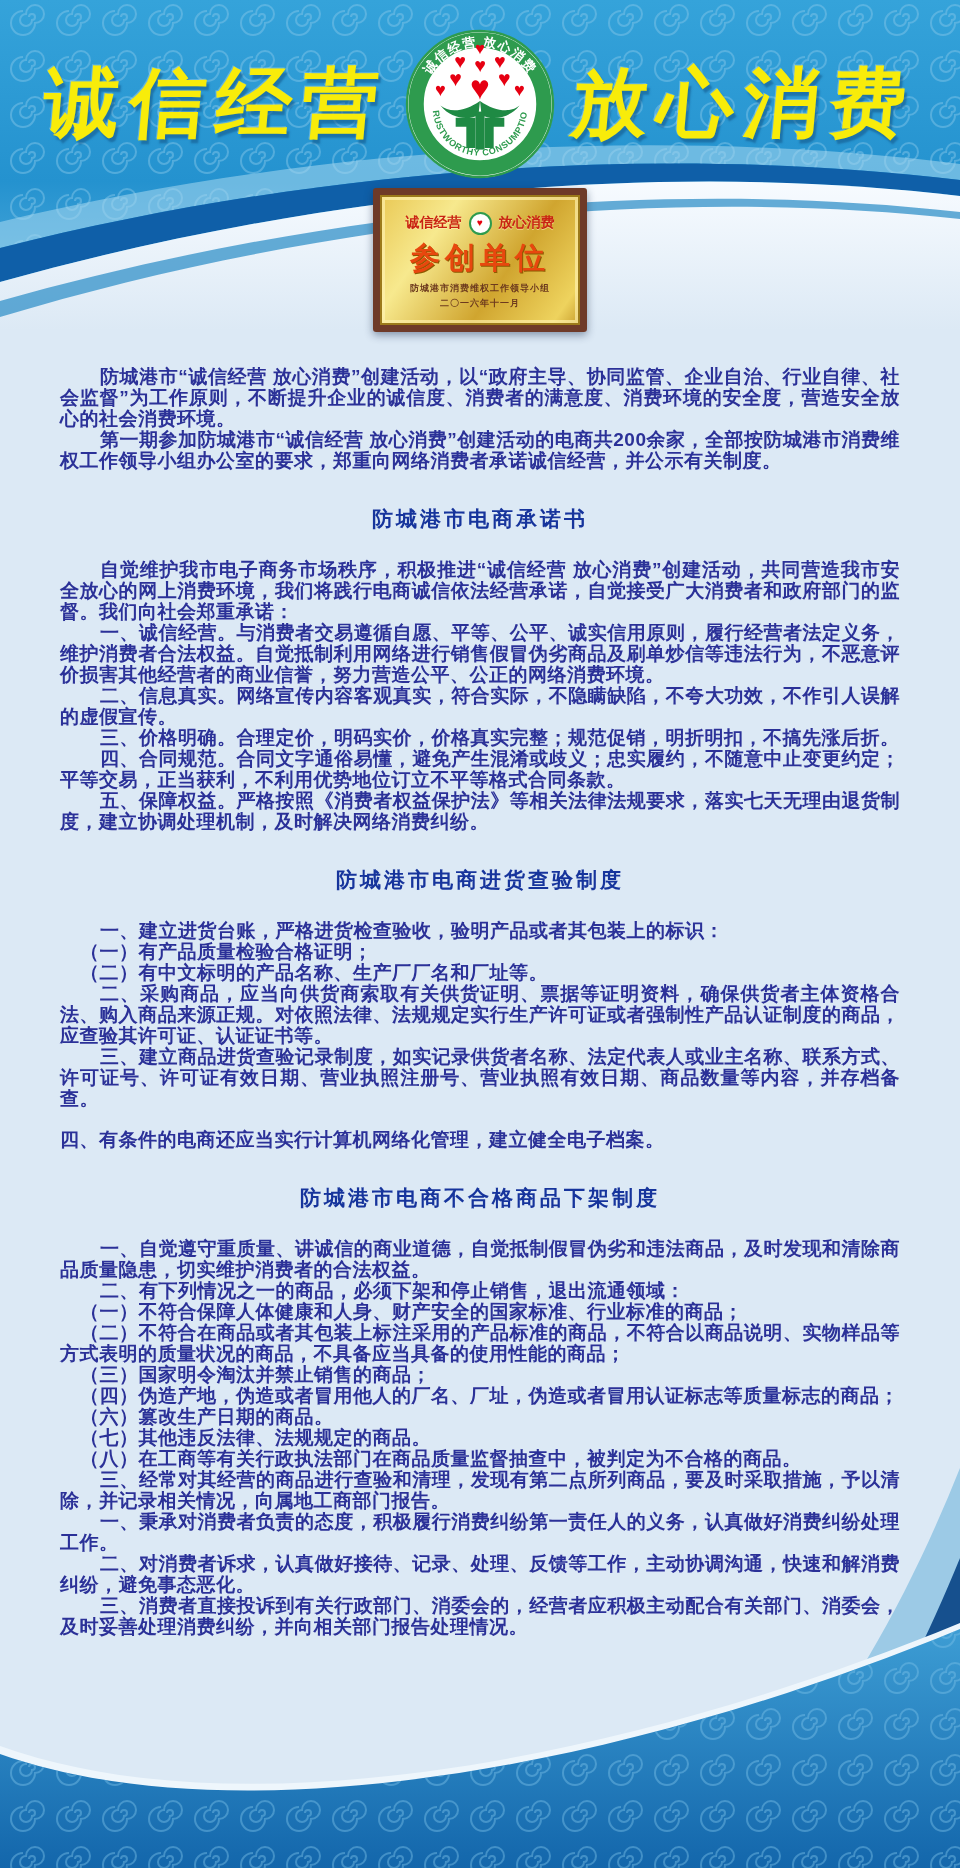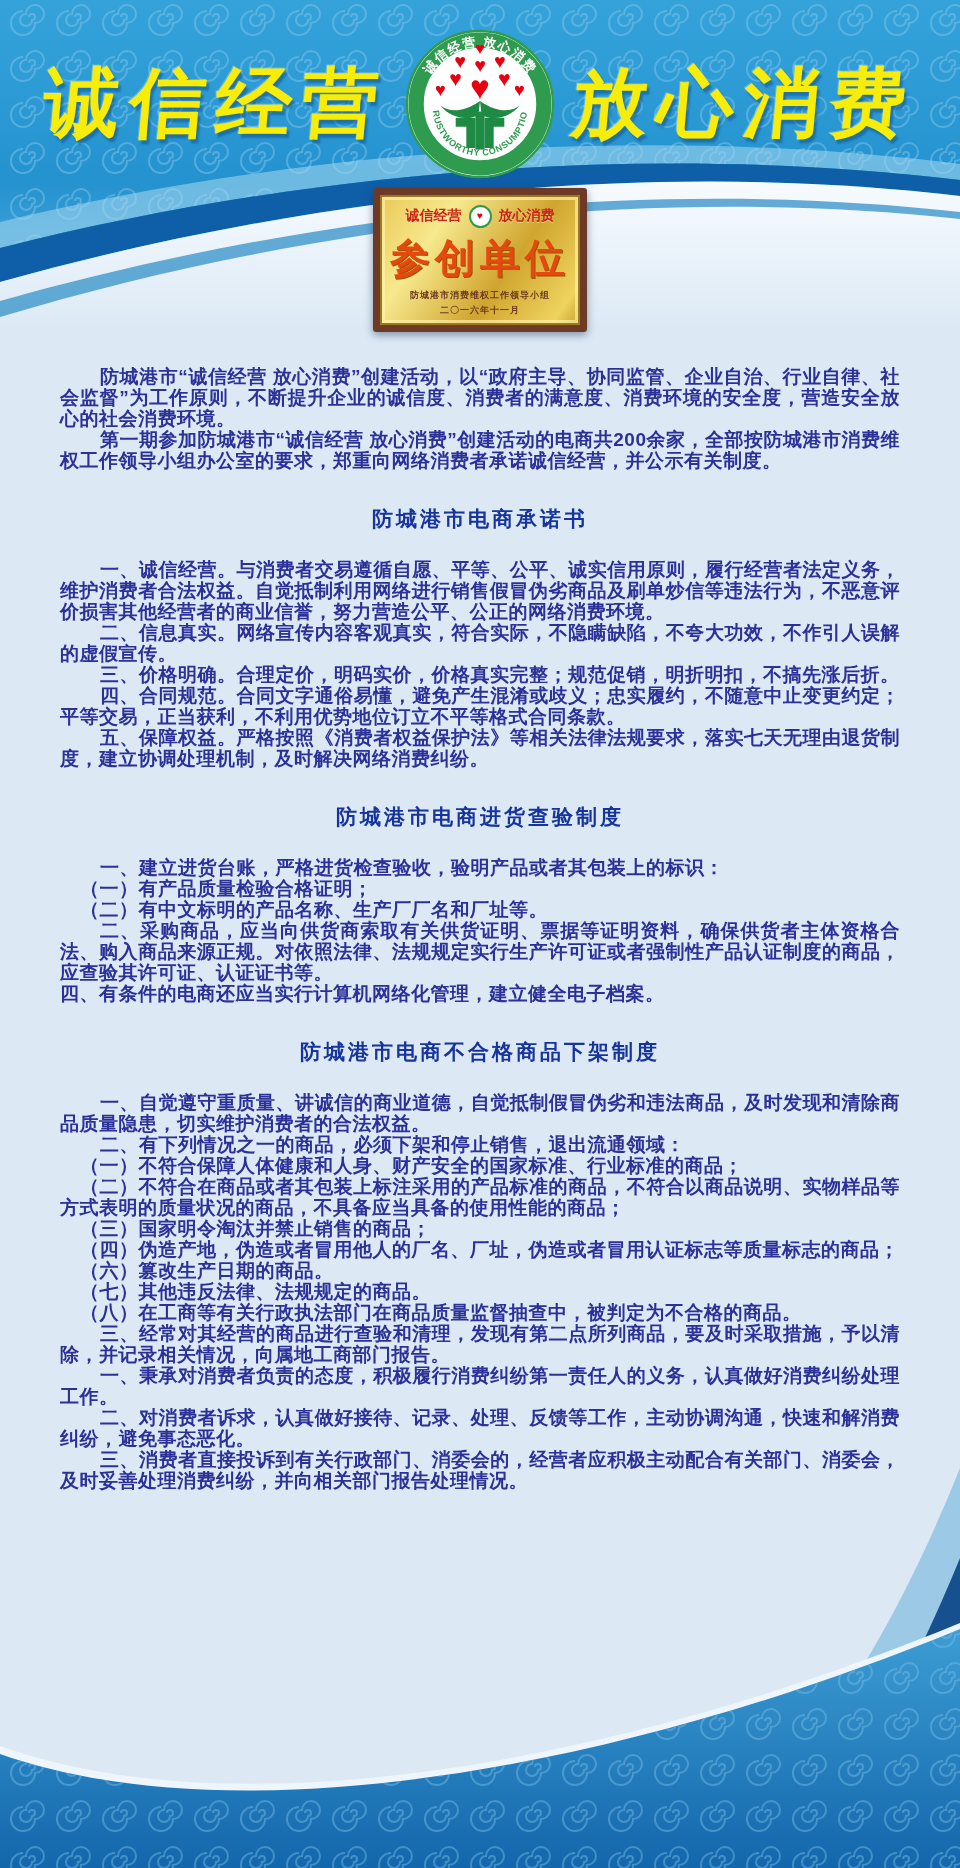--- a/index.html
+++ b/index.html
@@ -16,30 +16,30 @@
   
   .plaque{position:absolute;top:188px;left:50%;transform:translateX(-50%);z-index:4;
         width:200px;height:130px;border:7px solid #6e3a28;border-radius:3px;
         background:linear-gradient(125deg,#e9c854,#f7e98e 28%,#d0a52f 62%,#eed35e 90%,#c79d2c);
         box-shadow:inset 0 0 0 2px #9c7a1a, inset 0 0 0 5px rgba(255,243,178,.65), 0 3px 8px rgba(20,40,70,.45);
         display:flex;flex-direction:column;align-items:center;justify-content:center;gap:3px;}
   .plaque-row{display:flex;align-items:center;gap:7px;font-weight:bold;font-size:14px;color:#c92312;
         text-shadow:0 1px 0 rgba(255,240,180,.6);}
   .plaque-logo{width:19px;height:19px;border-radius:50%;background:#fff;border:2px solid #2e9b4e;
         color:#e60012;font-size:10px;line-height:18px;text-align:center;font-weight:bold;}
-  .plaque-title{font-size:40px;font-weight:bold;color:#e8470e;letter-spacing:5px;
+  .plaque-title{font-size:30px;font-weight:bold;color:#e8470e;letter-spacing:5px;
         text-shadow:1px 1px 0 #8d5a00;}
   .plaque-sub{font-size:9px;color:#6d3a1e;font-weight:bold;line-height:12px;text-align:right;letter-spacing:1px;}
   
   .content{position:absolute;top:366px;left:0;width:960px;padding:0 60px;box-sizing:border-box;z-index:2;}
   .para{margin:0;font-size:19px;line-height:21px;font-weight:bold;color:#2b3198;
         text-align:justify;letter-spacing:0.5px;}
   .indent-2{text-indent:40px;}
   .indent-1{text-indent:20px;}
-  .indent-0{text-indent:0;}
+  .indent-0{text-indent:0;margin-top:20px;}
   .section-heading{font-size:21px;font-weight:bold;color:#16349c;text-align:center;
         margin:30px 0 22px;letter-spacing:3px;line-height:36px;}
   
   .footer-svg{position:absolute;bottom:0;left:0;z-index:1;display:block;pointer-events:none;}
 </style>
 </head>
 <body>
 
 <div class="page">
 
@@ -114,30 +114,32 @@
     </div>
     <div class="plaque-title">参创单位</div>
     <div class="plaque-sub">防城港市消费维权工作领导小组</div>
     <div class="plaque-sub">二〇一六年十一月</div>
   </div>
 
   <div class="content">
       <p class="para indent-2">防城港市“诚信经营 放心消费”创建活动，以“政府主导、协同监管、企业自治、行业自律、社会监督”为工作原则，不断提升企业的诚信度、消费者的满意度、消费环境的安全度，营造安全放心的社会消费环境。</p>
       <p class="para indent-2">第一期参加防城港市“诚信经营 放心消费”创建活动的电商共200余家，全部按防城港市消费维权工作领导小组办公室的要求，郑重向网络消费者承诺诚信经营，并公示有关制度。</p>
       <div class="section-heading">防城港市电商承诺书</div>
+      <p class="para indent-2">自觉维护我市电子商务市场秩序，积极推进“诚信经营 放心消费”创建活动，共同营造我市安全放心的网上消费环境，我们将践行电商诚信依法经营承诺，自觉接受广大消费者和政府部门的监督。我们向社会郑重承诺：</p>
       <p class="para indent-2">一、诚信经营。与消费者交易遵循自愿、平等、公平、诚实信用原则，履行经营者法定义务，维护消费者合法权益。自觉抵制利用网络进行销售假冒伪劣商品及刷单炒信等违法行为，不恶意评价损害其他经营者的商业信誉，努力营造公平、公正的网络消费环境。</p>
       <p class="para indent-2">二、信息真实。网络宣传内容客观真实，符合实际，不隐瞒缺陷，不夸大功效，不作引人误解的虚假宣传。</p>
       <p class="para indent-2">三、价格明确。合理定价，明码实价，价格真实完整；规范促销，明折明扣，不搞先涨后折。</p>
       <p class="para indent-2">四、合同规范。合同文字通俗易懂，避免产生混淆或歧义；忠实履约，不随意中止变更约定；平等交易，正当获利，不利用优势地位订立不平等格式合同条款。</p>
       <p class="para indent-2">五、保障权益。严格按照《消费者权益保护法》等相关法律法规要求，落实七天无理由退货制度，建立协调处理机制，及时解决网络消费纠纷。</p>
       <div class="section-heading">防城港市电商进货查验制度</div>
       <p class="para indent-2">一、建立进货台账，严格进货检查验收，验明产品或者其包装上的标识：</p>
       <p class="para indent-1">（一）有产品质量检验合格证明；</p>
       <p class="para indent-1">（二）有中文标明的产品名称、生产厂厂名和厂址等。</p>
       <p class="para indent-2">二、采购商品，应当向供货商索取有关供货证明、票据等证明资料，确保供货者主体资格合法、购入商品来源正规。对依照法律、法规规定实行生产许可证或者强制性产品认证制度的商品，应查验其许可证、认证证书等。</p>
+      <p class="para indent-2">三、建立商品进货查验记录制度，如实记录供货者名称、法定代表人或业主名称、联系方式、许可证号、许可证有效日期、营业执照注册号、营业执照有效日期、商品数量等内容，并存档备查。</p>
       <p class="para indent-0">四、有条件的电商还应当实行计算机网络化管理，建立健全电子档案。</p>
       <div class="section-heading">防城港市电商不合格商品下架制度</div>
       <p class="para indent-2">一、自觉遵守重质量、讲诚信的商业道德，自觉抵制假冒伪劣和违法商品，及时发现和清除商品质量隐患，切实维护消费者的合法权益。</p>
       <p class="para indent-2">二、有下列情况之一的商品，必须下架和停止销售，退出流通领域：</p>
       <p class="para indent-1">（一）不符合保障人体健康和人身、财产安全的国家标准、行业标准的商品；</p>
       <p class="para indent-1">（二）不符合在商品或者其包装上标注采用的产品标准的商品，不符合以商品说明、实物样品等方式表明的质量状况的商品，不具备应当具备的使用性能的商品；</p>
       <p class="para indent-1">（三）国家明令淘汰并禁止销售的商品；</p>
       <p class="para indent-1">（四）伪造产地，伪造或者冒用他人的厂名、厂址，伪造或者冒用认证标志等质量标志的商品；</p>
       <p class="para indent-1">（六）篡改生产日期的商品。</p>
       <p class="para indent-1">（七）其他违反法律、法规规定的商品。</p>

